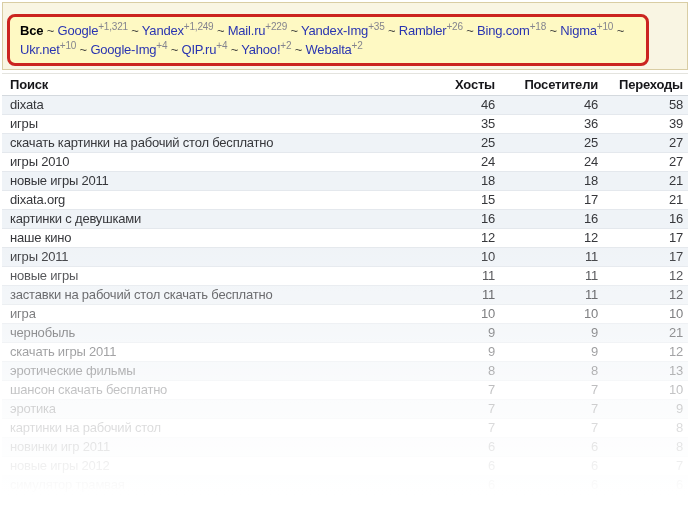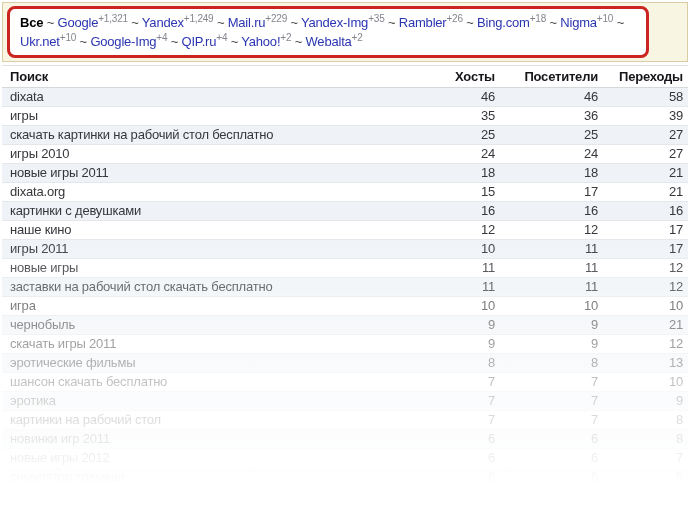--- a/index.html
+++ b/index.html
@@ -11,24 +11,24 @@
     overflow: hidden;
   }
 
   
   .filter-strip {
     margin: 2px 2px 0 2px;
     background: #f9f5e3;
     border: 1px solid #d9cda4;
   }
   .filter-box {
-    margin: 3px 38px 3px 4px;
+    margin: 11px 38px 3px 4px;
     border: 3px solid #cb2420;
     border-radius: 8px;
-    background: #ffffff;
+    background: #fef9c3;
     padding: 4px 10px;
     font-size: 13px;
     line-height: 19px;
     letter-spacing: -0.2px;
     color: #44443f;
   }
   .filter { color: #2a35b1; cursor: pointer; white-space: nowrap; }
   .filter.selected { color: #000000; font-weight: bold; }
   .filter .fcount {
     color: #84848e;

